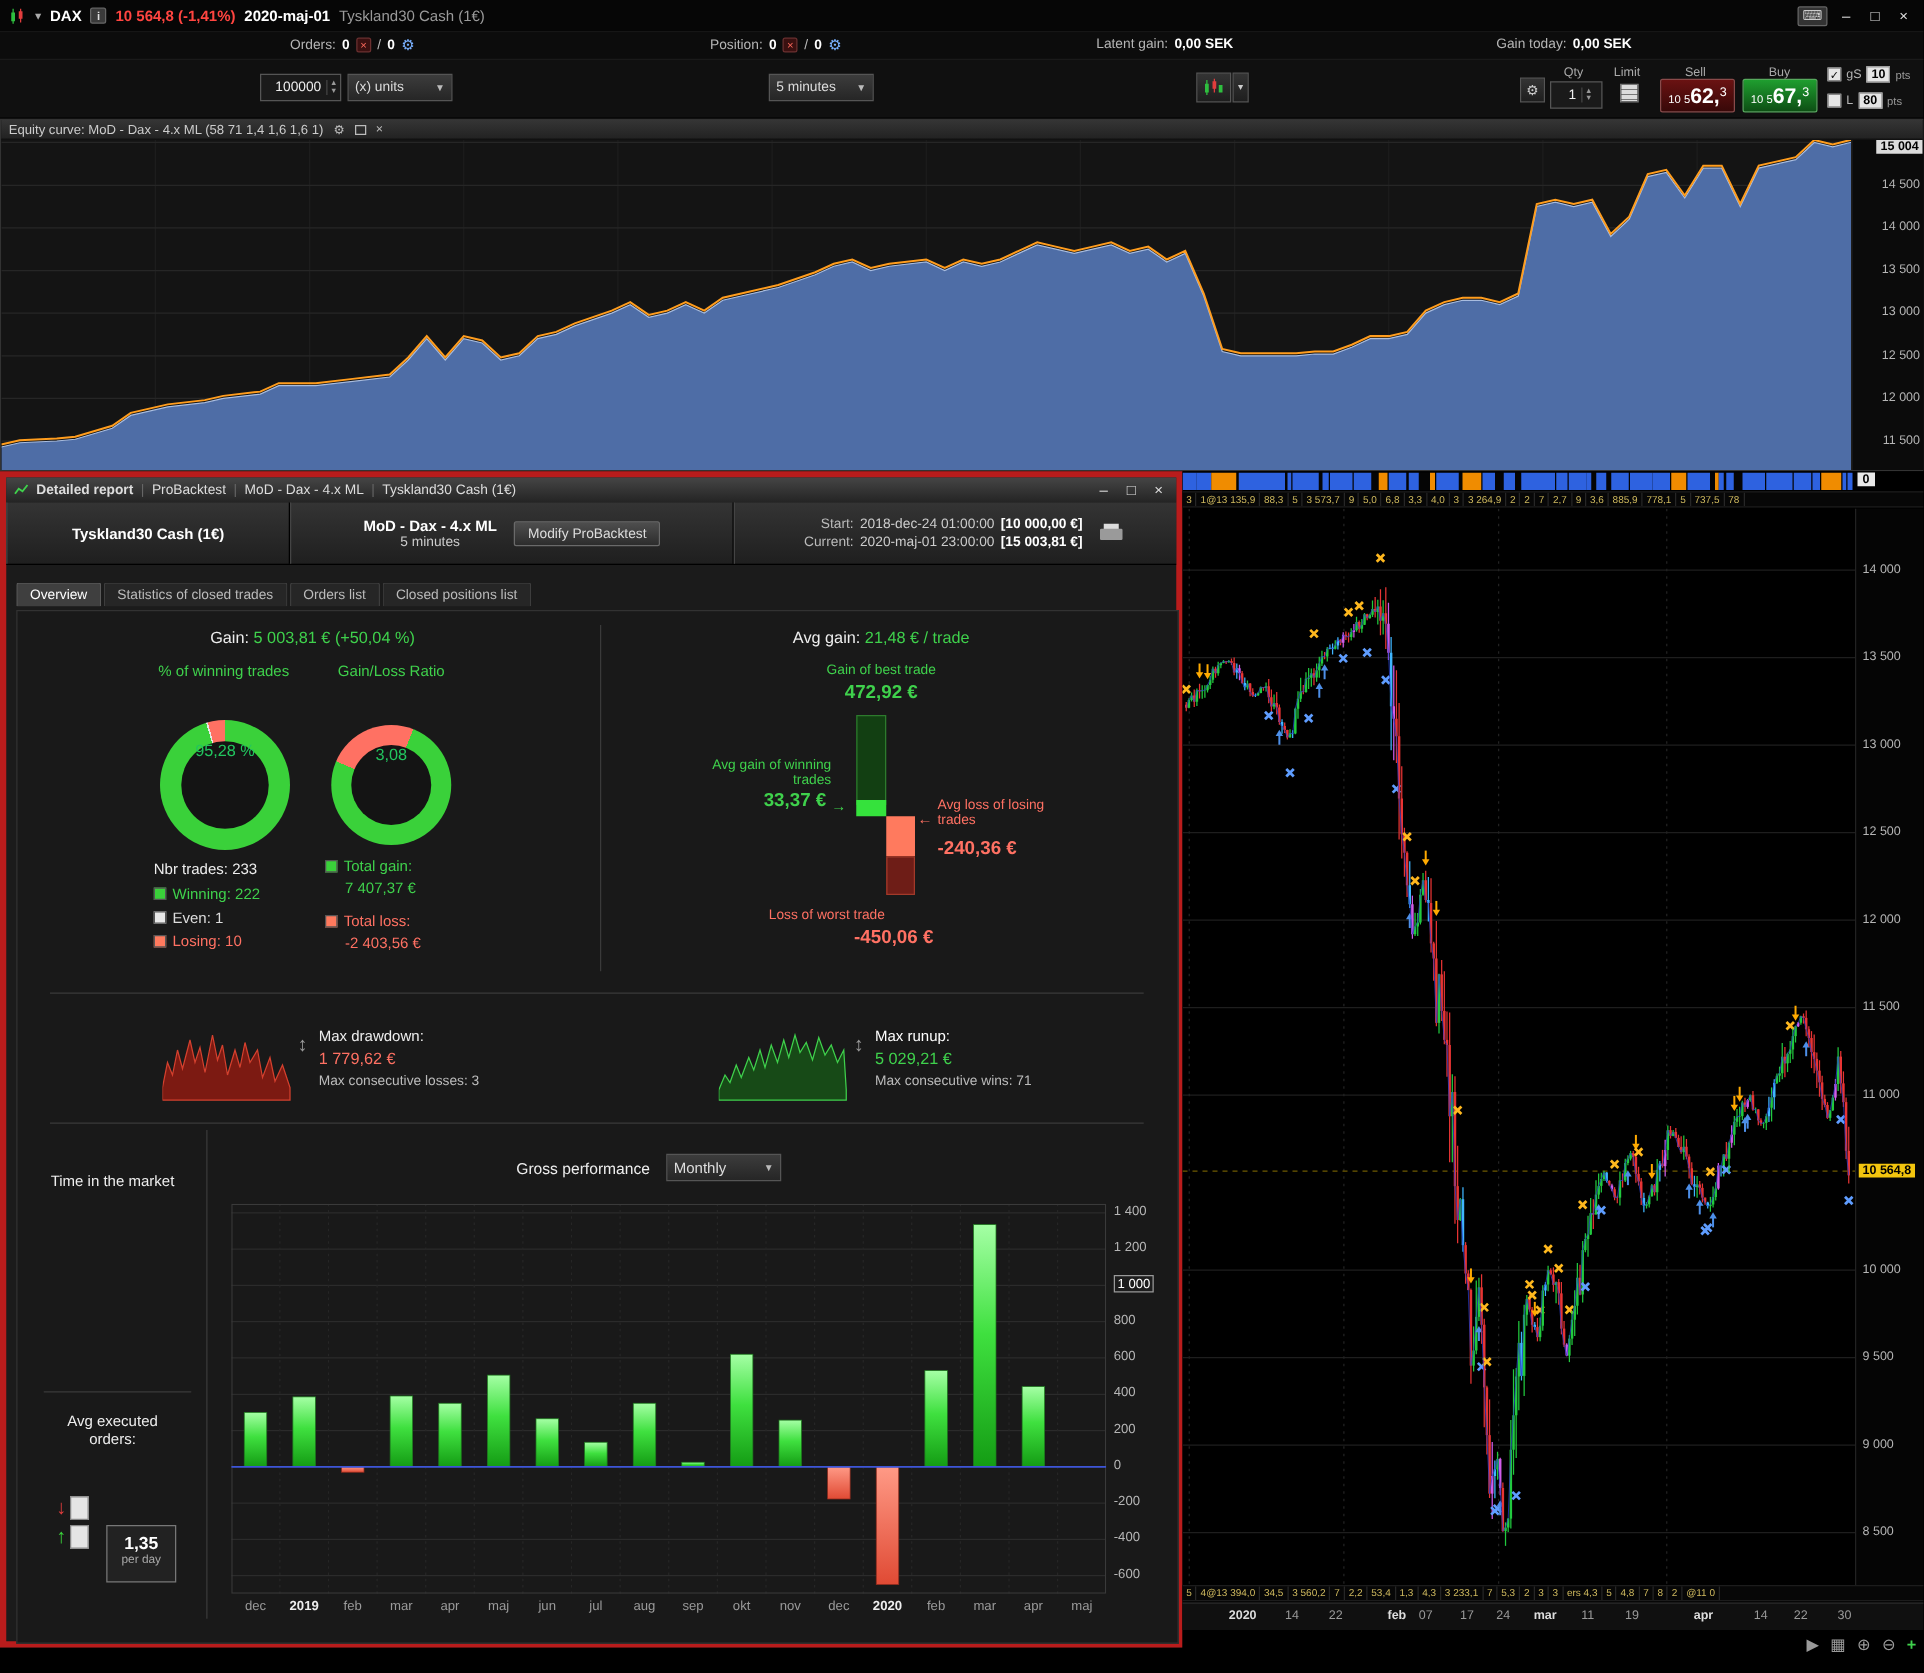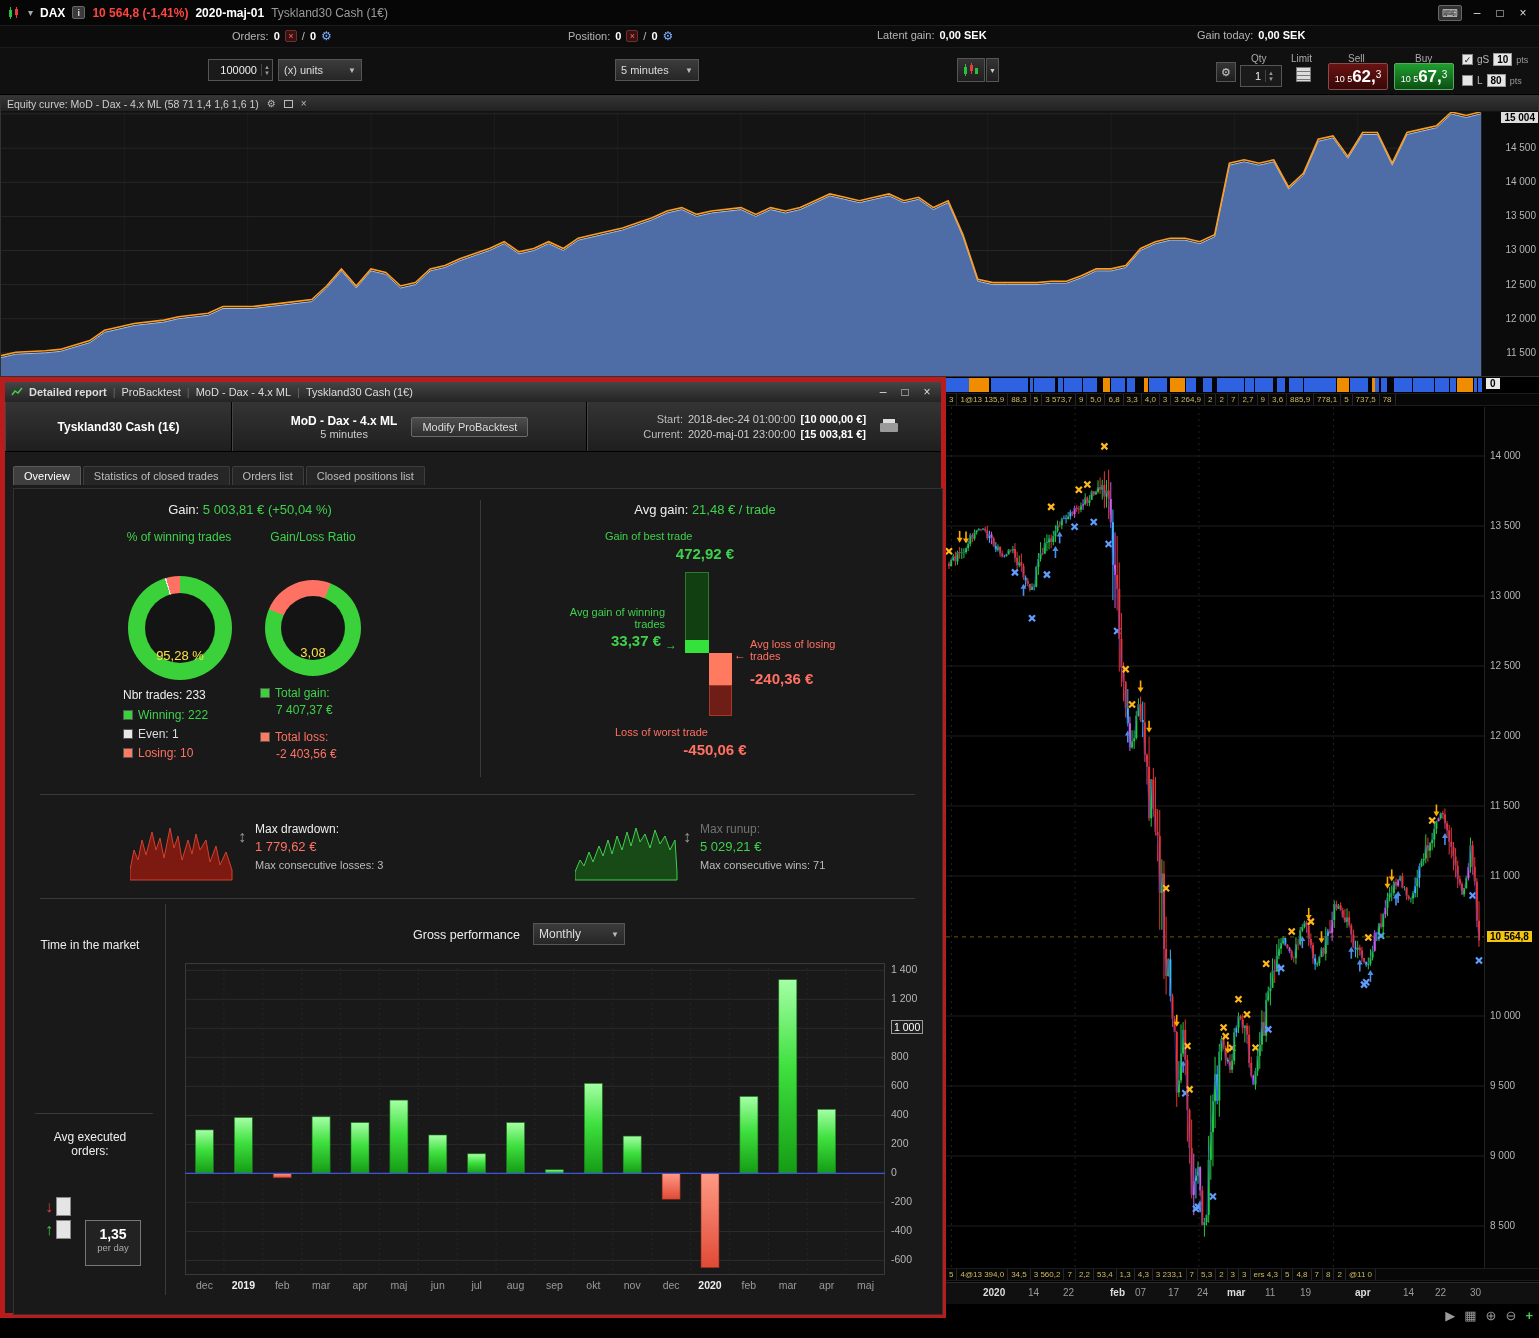--- a/index.html
+++ b/index.html
@@ -66,21 +66,21 @@
 .printer{width:18px;height:15px;position:relative;margin-left:14px}
 .printer:before{content:"";position:absolute;left:3px;top:0;width:12px;height:5px;background:#ddd}
 .printer:after{content:"";position:absolute;left:0;top:4px;width:18px;height:9px;background:#9a9a9a;border-radius:1px}
 .rep-tabs{position:absolute;left:8px;top:84px;display:flex;gap:2px;font-size:11px}
 .rtab{padding:3px 10px;background:#262626;border:1px solid #3d3d3d;border-bottom:none;color:#bbb;cursor:pointer;border-radius:2px 2px 0 0}
 .rtab.active{background:#3f3f3f;color:#fff;border-color:#5a5a5a}
 .rep-content{position:absolute;left:8px;top:106px;width:930px;height:827px;background:#191919;border:1px solid #323232}
 .div-h{position:absolute;height:1px;background:#3a3a3a}
 .div-v{position:absolute;width:1px;background:#3a3a3a}
 .donut{position:absolute;border-radius:50%}
-.donut .hole{position:absolute;border-radius:50%;background:#141414;display:flex;align-items:flex-end;justify-content:center;color:#fde047}
+.donut .hole{position:absolute;border-radius:50%;background:#141414;display:flex;align-items:flex-start;justify-content:center;color:#22c55e}
 .sq{display:inline-block;width:10px;height:10px;border:1px solid #555;vertical-align:-1px;margin-right:5px}
 .wf-bar{position:absolute}
 .spark{position:absolute;width:112px;height:72px}
 .updown{position:absolute;right:-4px;top:18px;color:#999;font-size:16px}
 .perf-dd{position:absolute;width:92px;height:22px}
 .perf-ylbl{position:absolute;left:2px;font-size:10.5px;color:#b5b5b5;white-space:nowrap}
 .hl-box{border:1px solid #999;color:#fff;background:#1d1d1d;padding:0 2px}
 .perf-xlbl{position:absolute;top:0;text-align:center;font-size:10.5px;color:#9a9a9a}
 .perf-xlbl.bold{color:#eee;font-weight:bold}
 .ord-row{display:flex;align-items:center;gap:3px;margin-bottom:4px}
@@ -362,21 +362,21 @@
       <span class="sq" style="background:#3ad13a"></span><span>Total gain:</span>
       <div style="margin:3px 0 0 16px">7 407,37 €</div>
     </div>
     <div class="abs red" style="left:255px;top:348px;font-size:12px">
       <span class="sq" style="background:#ff7a5e"></span><span>Total loss:</span>
       <div style="margin:3px 0 0 16px">-2 403,56 €</div>
     </div>
 
     <div class="div-v" style="left:475px;top:118px;height:277px"></div>
 
-    <div class="abs green" style="left:600px;top:148px;width:200px;text-align:left;font-size:11px">Gain of best trade</div>
+    <div class="abs green" style="left:600px;top:148px;width:200px;text-align:center;font-size:11px">Gain of best trade</div>
     <div class="abs green" style="left:600px;top:163px;width:200px;text-align:center;font-size:15px;font-weight:bold">472,92 €</div>
     <div class="wf-bar" style="left:680px;top:190px;width:24px;height:72px;background:#123f12;border:1px solid #2d7a2d"></div>
     <div class="wf-bar" style="left:680px;top:258px;width:24px;height:13px;background:#35e23c"></div>
     <div class="wf-bar" style="left:704px;top:271px;width:23px;height:32px;background:#ff7a5e"></div>
     <div class="wf-bar" style="left:704px;top:303px;width:23px;height:31px;background:#6e1d17;border:1px solid #a23a2a"></div>
     <div class="abs green" style="left:548px;top:224px;width:112px;text-align:right;font-size:11px">Avg gain of winning trades</div>
     <div class="abs green" style="left:660px;top:256px;font-size:12px">→</div>
     <div class="abs green" style="left:548px;top:250px;width:108px;text-align:right;font-size:15px;font-weight:bold">33,37 €</div>
     <div class="abs red" style="left:729px;top:266px;font-size:12px">←</div>
     <div class="abs red" style="left:745px;top:256px;width:110px;font-size:11px">Avg loss of losing trades</div>
@@ -394,21 +394,21 @@
     </div>
     <div class="abs" style="left:250px;top:440px;font-size:12px;color:#eee">Max drawdown:</div>
     <div class="abs red" style="left:250px;top:457px;font-size:13px">1 779,62 €</div>
     <div class="abs" style="left:250px;top:477px;font-size:11px;color:#bbb">Max consecutive losses: 3</div>
     <div class="spark" style="left:570px;top:428px">
       <svg width="112" height="72" viewBox="0 0 112 72">
           <polygon points="0,62 5,50 9,56 14,42 18,52 24,36 28,46 33,30 37,44 42,26 47,40 52,22 56,36 61,18 65,32 70,24 75,38 80,20 85,34 90,26 95,40 100,30 102,62 102,70 0,70" fill="#174a17" stroke="#3fd14c" stroke-width="1"></polygon>
         </svg>
       <span class="updown">↕</span>
     </div>
-    <div class="abs" style="left:695px;top:440px;font-size:12px;color:#737373">Max runup:</div>
+    <div class="abs" style="left:695px;top:440px;font-size:12px;color:#ffffff">Max runup:</div>
     <div class="abs green" style="left:695px;top:457px;font-size:13px">5 029,21 €</div>
     <div class="abs" style="left:695px;top:477px;font-size:11px;color:#bbb">Max consecutive wins: 71</div>
 
     <div class="div-h" style="left:35px;top:516px;width:875px"></div>
     <div class="div-v" style="left:160px;top:522px;height:391px"></div>
 
     <div class="abs" style="left:20px;top:556px;width:130px;text-align:center;font-size:12px;color:#eee">Time in the market</div>
     <div class="div-h" style="left:30px;top:731px;width:118px"></div>
     <div class="abs" style="left:35px;top:748px;width:100px;text-align:center;font-size:12px;color:#eee">Avg executed orders:</div>
     <div class="abs" style="left:40px;top:815px">

